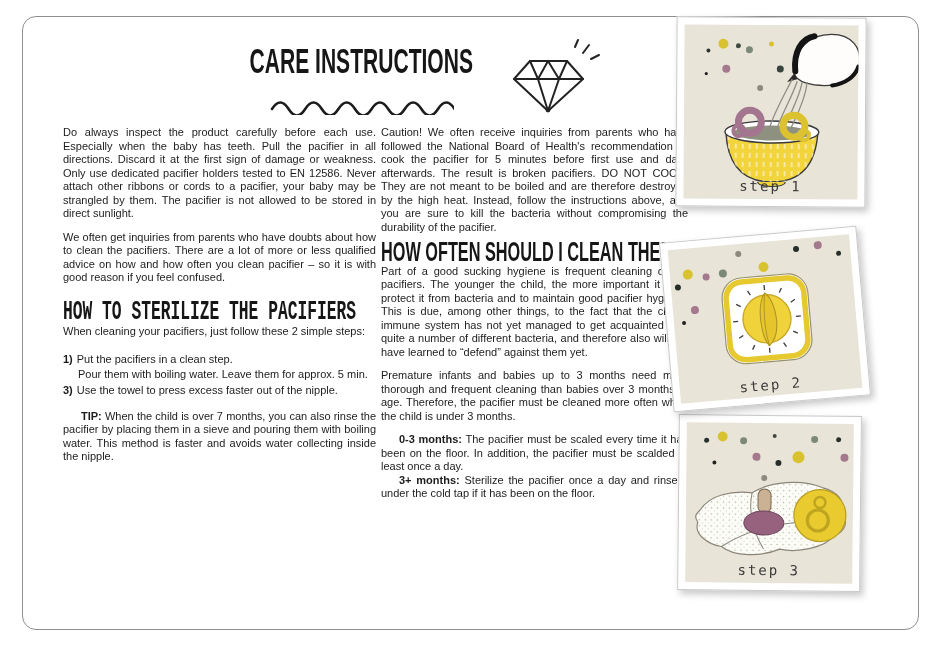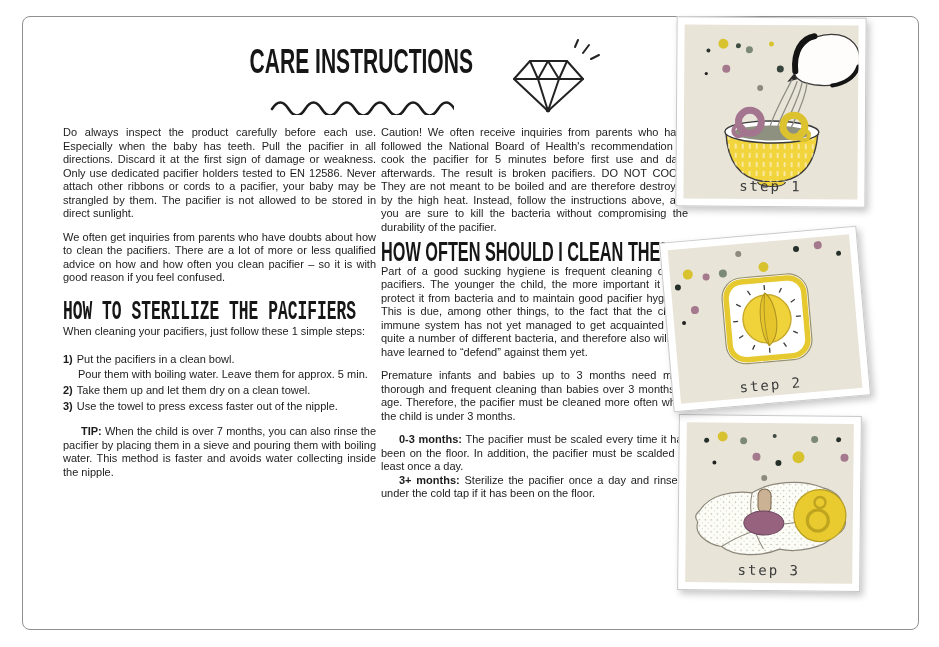--- a/index.html
+++ b/index.html
@@ -1,18 +1,18 @@
 <!DOCTYPE html>
 <html><head>
 <meta charset="utf-8">
 <style>
   * { margin:0; padding:0; box-sizing:border-box; }
   body { width:939px; height:647px; background:#ffffff; font-family:"Liberation Sans", sans-serif; color:#1c1c1c; }
   .stage { position:relative; width:939px; height:647px; background:#fff; overflow:hidden; }
-  .page { position:absolute; left:22px; top:16px; width:897px; height:614px; background:#fff; border:1px solid #8f8f8f; border-radius:8px; }
+  .page { position:absolute; left:22px; top:16px; width:897px; height:614px; background:#fff; border:1px solid #8f8f8f; border-radius:14px; }
 
   
   .title-wrap { position:absolute; left:138px; top:30px; width:400px; text-align:center; }
   .title { display:inline-block; font-weight:700; font-size:27px; letter-spacing:0px; color:#161616; transform:scale(0.78,1.28); transform-origin:center; white-space:nowrap; }
   .squiggle { position:absolute; left:247px; top:80px; }
   .diamond { position:absolute; left:480px; top:20px; }
 
   
   .col { position:absolute; top:109px; font-size:11px; line-height:13.5px; text-align:justify; }
   .col-left { left:40px; width:313px; }
@@ -62,31 +62,28 @@
         <path d="M80,16 L86,8 M88,22 L96,18 M72,10 L75,3"></path>
       </g>
       <circle cx="45" cy="73" r="2.4" fill="#222"></circle>
     </svg>
 
     <div class="col col-left">
       <p>Do always inspect the product carefully before each use. Especially when the baby has teeth. Pull the pacifier in all directions. Discard it at the first sign of damage or weakness. Only use dedicated pacifier holders tested to EN 12586. Never attach other ribbons or cords to a pacifier, your baby may be strangled by them. The pacifier is not allowed to be stored in direct sunlight.</p>
       <p>We often get inquiries from parents who have doubts about how to clean the pacifiers. There are a lot of more or less qualified advice on how and how often you clean pacifier – so it is with good reason if you feel confused.</p>
 
       <div class="sec-h h-left"><span>HOW TO STERILIZE THE PACIFIERS</span></div>
-      <p class="intro">When cleaning your pacifiers, just follow these 1 simple steps:</p>
+      <p class="intro">When cleaning your pacifiers, just follow these 2 simple steps:</p>
 
       <div class="steps-list">
         <div class="list-row">
-          <span class="num">1)</span><span>Put the pacifiers in a clean bowl.</span>
+          <span class="num">1)</span><span>Put the pacifiers in a clean step.</span>
         </div>
         <div class="list-row cont">
           <span>Pour them with boiling water. Leave them for approx. 5 min.</span>
-        </div>
-        <div class="list-row">
-          <span class="num">2)</span><span>Take them up and let them dry on a clean towel.</span>
         </div>
         <div class="list-row">
           <span class="num">3)</span><span>Use the towel to press excess faster out of the nipple.</span>
         </div>
       </div>
 
       <p><b class="inl">TIP:</b> <span>When the child is over 7 months, you can also rinse the pacifier by placing them in a sieve and pouring them with boiling water. This method is faster and avoids water collecting inside the nipple.</span></p>
     </div>
 
     <div class="col col-mid">

